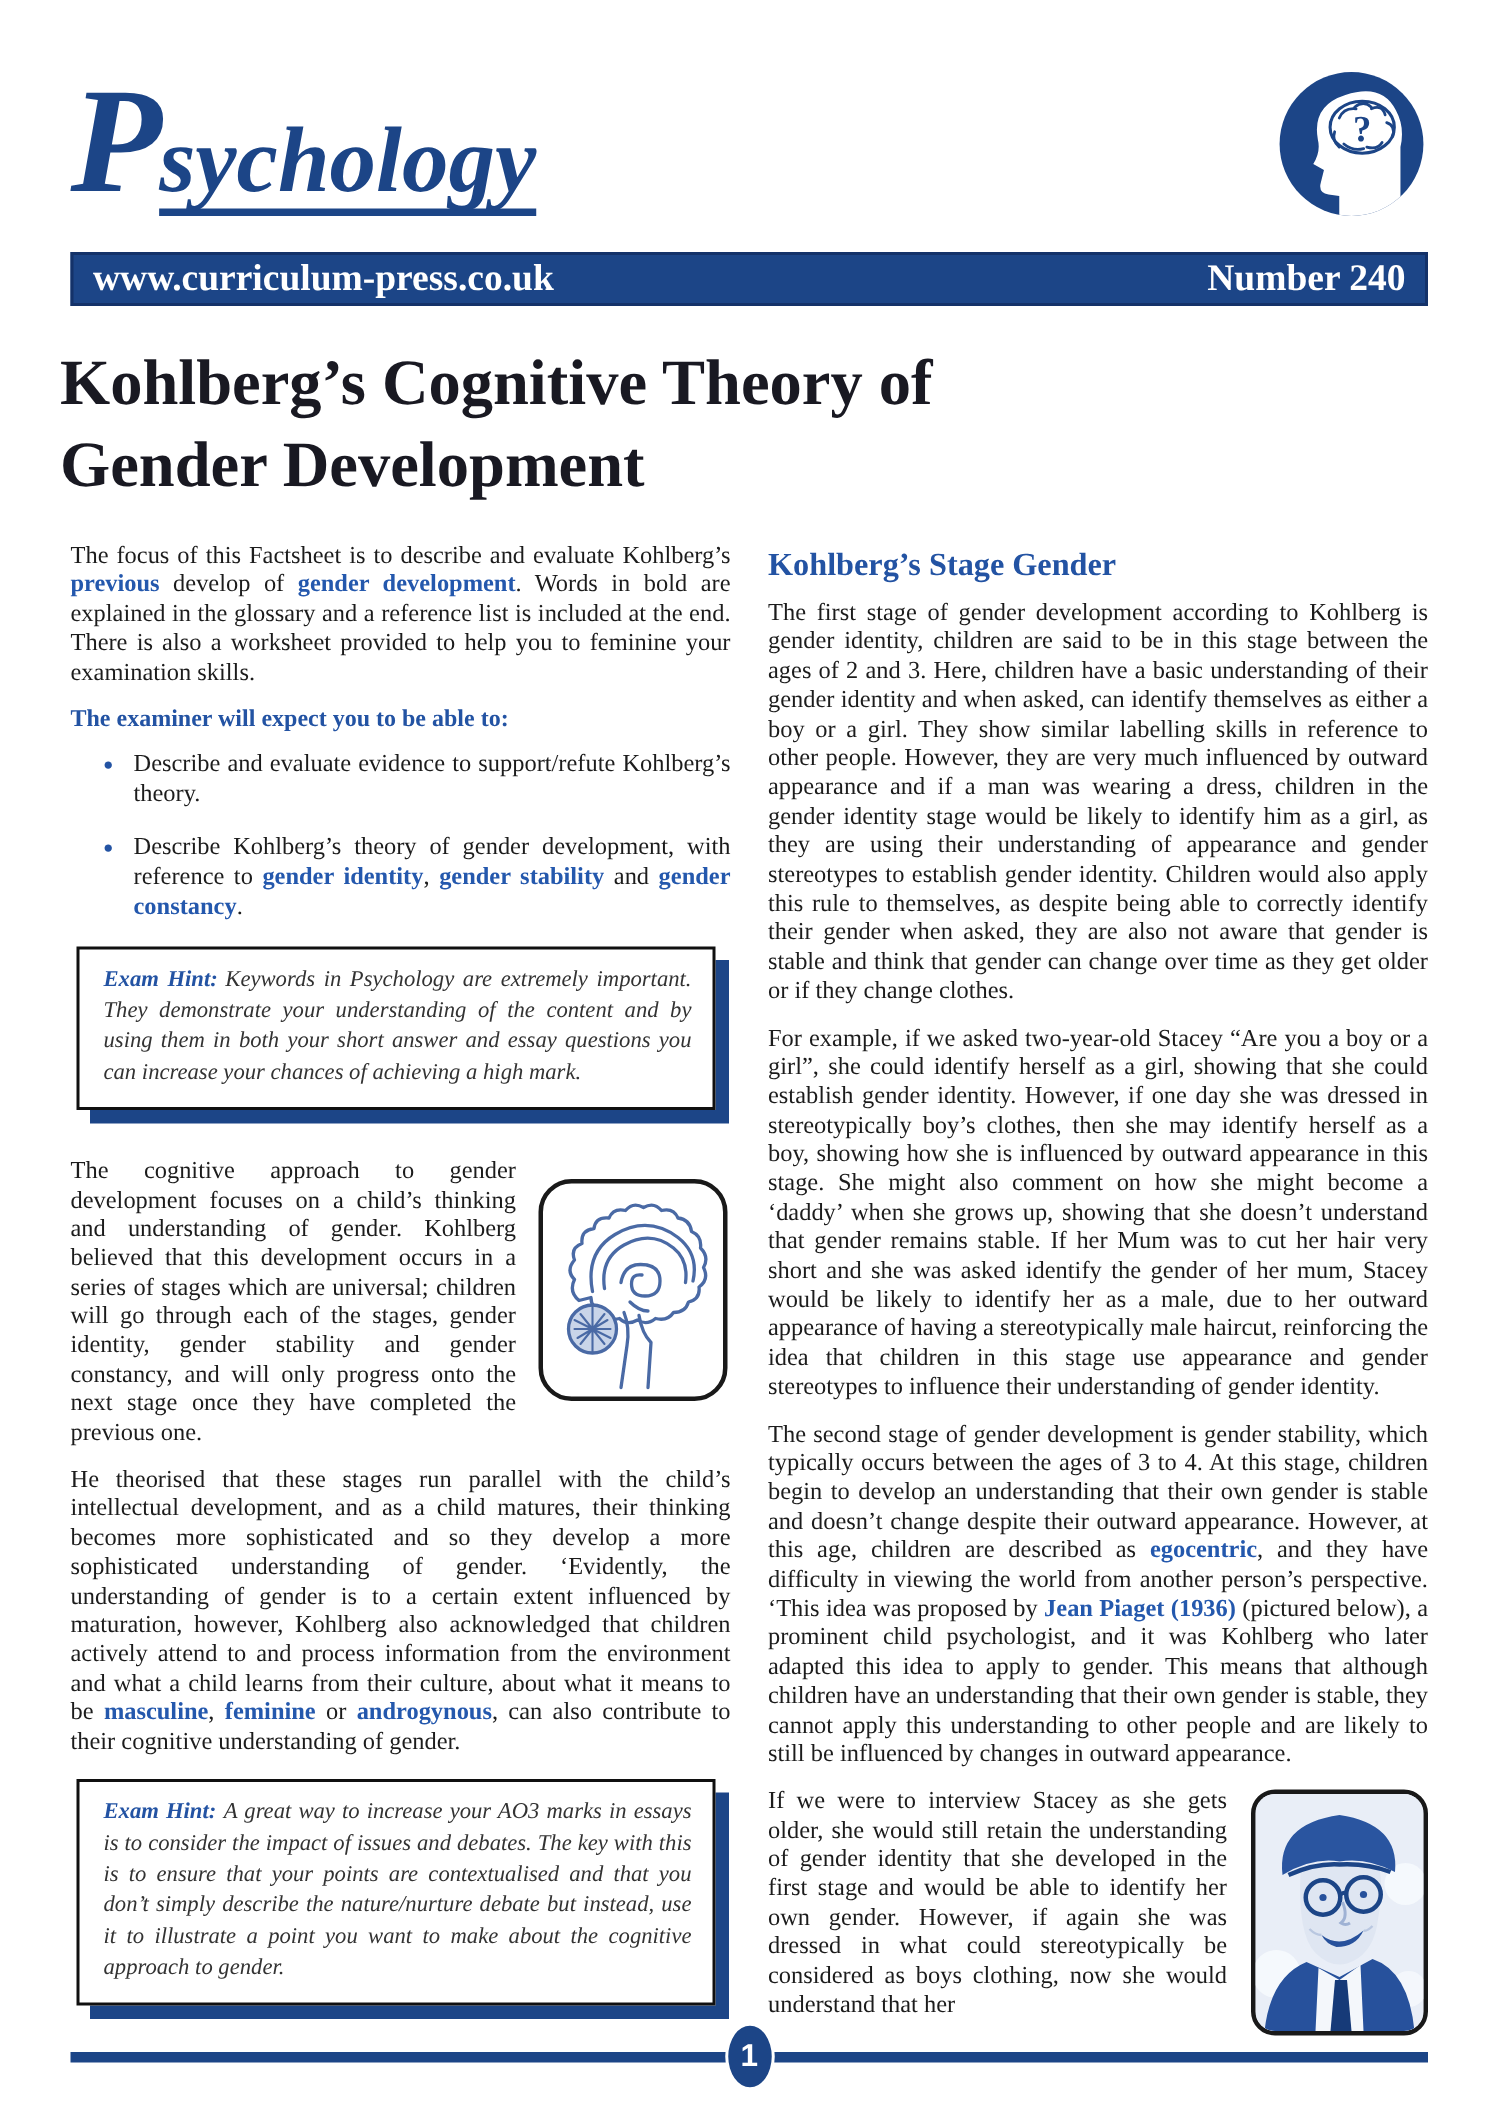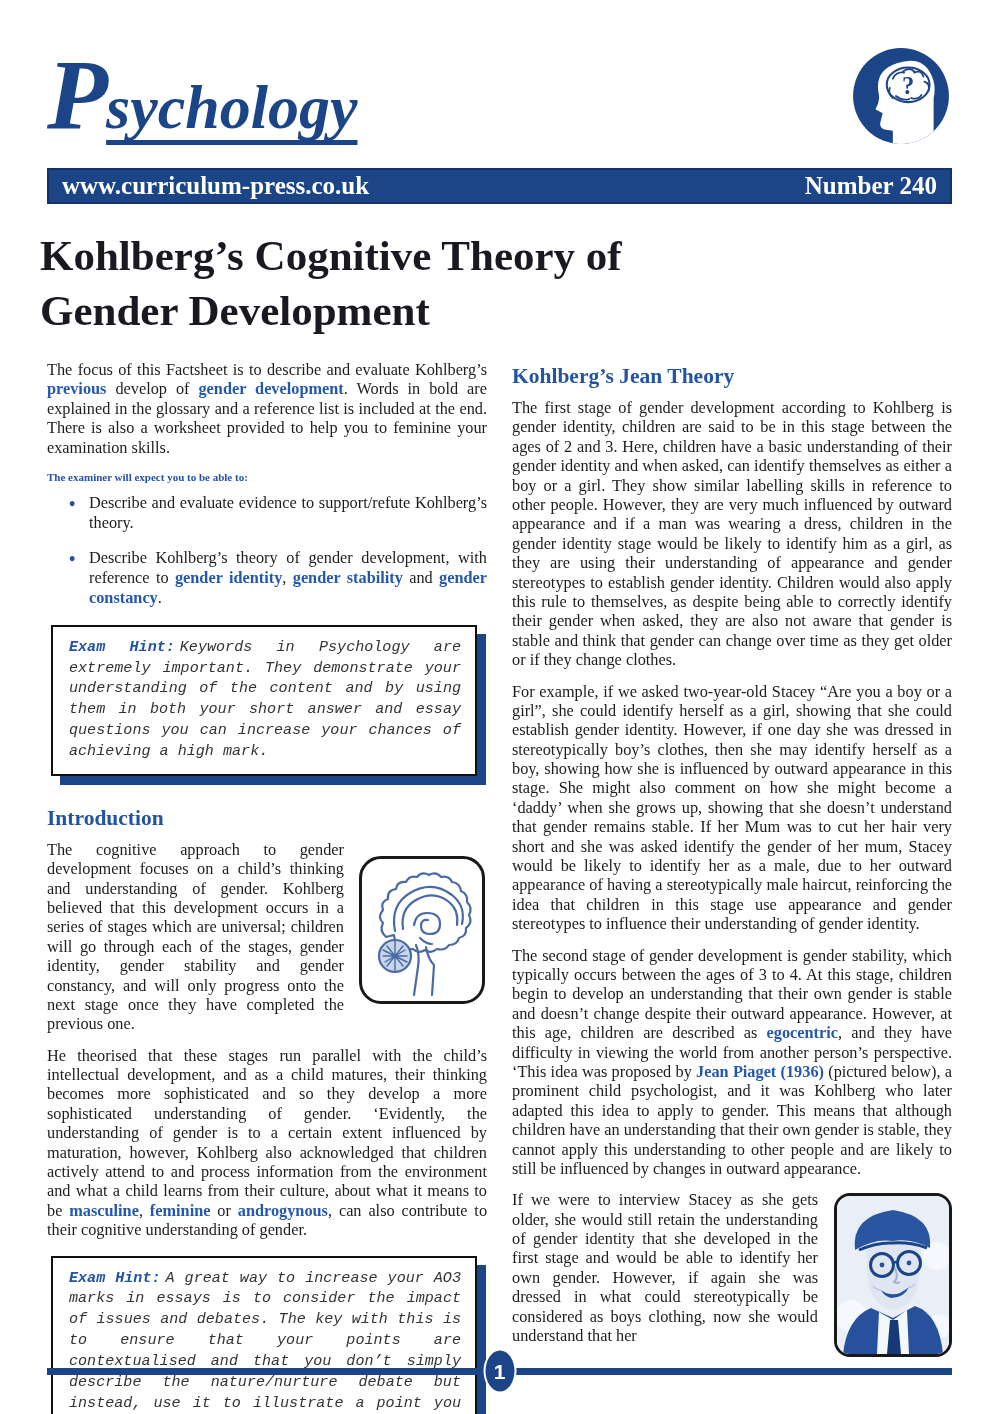--- a/index.html
+++ b/index.html
@@ -22,31 +22,31 @@
   
   .page-title{text-align:left;font-size:43px;line-height:1.28;color:#191922;
               margin:24px 40px 0 40px;font-weight:bold;}
   
   .columns{display:flex;gap:25px;margin:22px 47px 0 47px;align-items:flex-start;}
   .col{flex:1;min-width:0;}
   .body-text{font-size:16.3px;line-height:1.19;text-align:justify;color:#1c1c1c;
              margin:0 0 12px 0;}
   .kw{color:#2458ad;font-weight:bold;}
   .blue-head{color:#2353a3;font-weight:bold;margin:0;}
-  .examiner-heading{font-size:11px;margin:14px 0 10px 0;}
+  .examiner-heading{font-size:16px;margin:14px 0 10px 0;}
   .section-heading{font-size:21.5px;margin:4px 0 9px 0;}
   ul.objectives{list-style:none;margin:0 0 6px 0;padding:0 0 0 22px;}
   ul.objectives li{position:relative;padding-left:20px;margin-bottom:14px;
                    font-size:16.3px;line-height:1.25;text-align:justify;color:#1c1c1c;}
   ul.objectives li::before{content:"\2022";color:#2353a3;position:absolute;left:0;top:0;
                    font-size:18px;font-weight:bold;}
   
   .hint-box{border:2.5px solid #101010;box-shadow:9px 9px 0 0 #1c4587;background:#fff;
             padding:10px 14px 12px 16px;margin:16px 10px 30px 4px;
-            font-family:Liberation Mono, monospace;font-style:italic;
+            font-family:Liberation Serif, serif;font-style:italic;
             font-size:15.1px;line-height:1.38;color:#333;text-align:justify;}
   .hint-box p{margin:0;}
   .hint-label{color:#2353a3;font-weight:bold;padding-right:5px;}
   
   .brain-figure{float:right;width:120px;height:142px;border:3px solid #191919;
                 border-radius:22px;margin:16px 2px 8px 15px;background:#fff;overflow:hidden;}
   .brain-figure svg,.piaget-figure svg{width:100%;height:100%;display:block;}
   .piaget-figure{float:right;width:112px;height:158px;border:3px solid #191919;
                  border-radius:16px;margin:3px 0 6px 16px;overflow:hidden;background:#e9eef7;}
   .clearfix::after{content:"";display:block;clear:both;}
@@ -110,21 +110,20 @@
 
       <ul class="objectives">
         <li><span>Describe and evaluate evidence to support/refute Kohlberg’s theory.</span></li>
         <li><span>Describe Kohlberg’s theory of gender development, with reference to </span><span class="kw">gender identity</span><span>, </span><span class="kw">gender stability</span><span> and </span><span class="kw">gender constancy</span><span>.</span></li>
       </ul>
 
       <div class="hint-box">
         <p><span class="hint-label">Exam Hint:</span><span>Keywords in Psychology are extremely important. They demonstrate your understanding of the content and by using them in both your short answer and essay questions you can increase your chances of achieving a high mark.</span></p>
       </div>
 
-      <h2 class="blue-head section-heading">Introduction</h2>
 
       <div class="clearfix">
         <div class="brain-figure">
           <svg viewBox="0 0 120 142" aria-hidden="true">
             <g stroke="#4a6aa5" fill="none" stroke-width="2.2" stroke-linecap="round" stroke-linejoin="round">
               <path d="M24,78 q-7,-6 -3,-14 q-6,-6 0,-13 q-3,-8 5,-11 q-1,-9 8,-10 q1,-8 10,-7 q3,-7 11,-5 q5,-6 12,-2 q7,-4 12,2 q8,-2 11,5 q8,1 9,9 q7,3 6,11 q6,6 2,13 q4,8 -3,13 q1,8 -7,10 q-2,7 -10,7 q-4,6 -12,4 q-6,5 -12,1 q-7,4 -12,-1 q-8,2 -11,-5 q-8,-1 -8,-9 z" fill="#ffffff"></path>
               <path d="M33,72 q-5,-26 15,-38 q22,-13 42,2 q14,11 10,29"></path>
               <path d="M41,70 q-3,-20 13,-29 q18,-10 33,2 q10,8 8,23"></path>
               <path d="M52,66 q2,-12 13,-12 q13,0 13,11 q0,10 -10,10 q-9,0 -9,-8 q0,-7 7,-6"></path>
               <circle cx="33" cy="97" r="16" fill="#c9d5e9"></circle>
@@ -141,21 +140,21 @@
       </div>
 
       <p class="body-text"><span>He theorised that these stages run parallel with the child’s intellectual development, and as a child matures, their thinking becomes more sophisticated and so they develop a more sophisticated understanding of gender. ‘Evidently, the understanding of gender is to a certain extent influenced by maturation, however, Kohlberg also acknowledged that children actively attend to and process information from the environment and what a child learns from their culture, about what it means to be </span><span class="kw">masculine</span><span>, </span><span class="kw">feminine</span><span> or </span><span class="kw">androgynous</span><span>, can also contribute to their cognitive understanding of gender.</span></p>
 
       <div class="hint-box">
         <p><span class="hint-label">Exam Hint:</span><span>A great way to increase your AO3 marks in essays is to consider the impact of issues and debates. The key with this is to ensure that your points are contextualised and that you don’t simply describe the nature/nurture debate but instead, use it to illustrate a point you want to make about the cognitive approach to gender.</span></p>
       </div>
     </section>
 
     <section class="col">
-      <h2 class="blue-head section-heading">Kohlberg’s Jean Theory</h2>
+      <h2 class="blue-head section-heading">Kohlberg’s Stage Gender</h2>
 
       <p class="body-text">The first stage of gender development according to Kohlberg is gender identity, children are said to be in this stage between the ages of 2 and 3. Here, children have a basic understanding of their gender identity and when asked, can identify themselves as either a boy or a girl. They show similar labelling skills in reference to other people. However, they are very much influenced by outward appearance and if a man was wearing a dress, children in the gender identity stage would be likely to identify him as a girl, as they are using their understanding of appearance and gender stereotypes to establish gender identity. Children would also apply this rule to themselves, as despite being able to correctly identify their gender when asked, they are also not aware that gender is stable and think that gender can change over time as they get older or if they change clothes.</p>
       <p class="body-text">For example, if we asked two-year-old Stacey “Are you a boy or a girl”, she could identify herself as a girl, showing that she could establish gender identity. However, if one day she was dressed in stereotypically boy’s clothes, then she may identify herself as a boy, showing how she is influenced by outward appearance in this stage. She might also comment on how she might become a ‘daddy’ when she grows up, showing that she doesn’t understand that gender remains stable. If her Mum was to cut her hair very short and she was asked identify the gender of her mum, Stacey would be likely to identify her as a male, due to her outward appearance of having a stereotypically male haircut, reinforcing the idea that children in this stage use appearance and gender stereotypes to influence their understanding of gender identity.</p>
       <p class="body-text"><span>The second stage of gender development is gender stability, which typically occurs between the ages of 3 to 4. At this stage, children begin to develop an understanding that their own gender is stable and doesn’t change despite their outward appearance. However, at this age, children are described as </span><span class="kw">egocentric</span><span>, and they have difficulty in viewing the world from another person’s perspective. ‘This idea was proposed by </span><span class="kw">Jean Piaget (1936)</span><span> (pictured below), a prominent child psychologist, and it was Kohlberg who later adapted this idea to apply to gender. This means that although children have an understanding that their own gender is stable, they cannot apply this understanding to other people and are likely to still be influenced by changes in outward appearance.</span></p>
 
       <div class="clearfix">
         <div class="piaget-figure">
           <svg viewBox="0 0 112 158" aria-hidden="true">
             <rect width="112" height="158" fill="#e9eef7"></rect>
             <circle cx="14" cy="120" r="16" fill="#f6f9fd" opacity="0.9"></circle>

